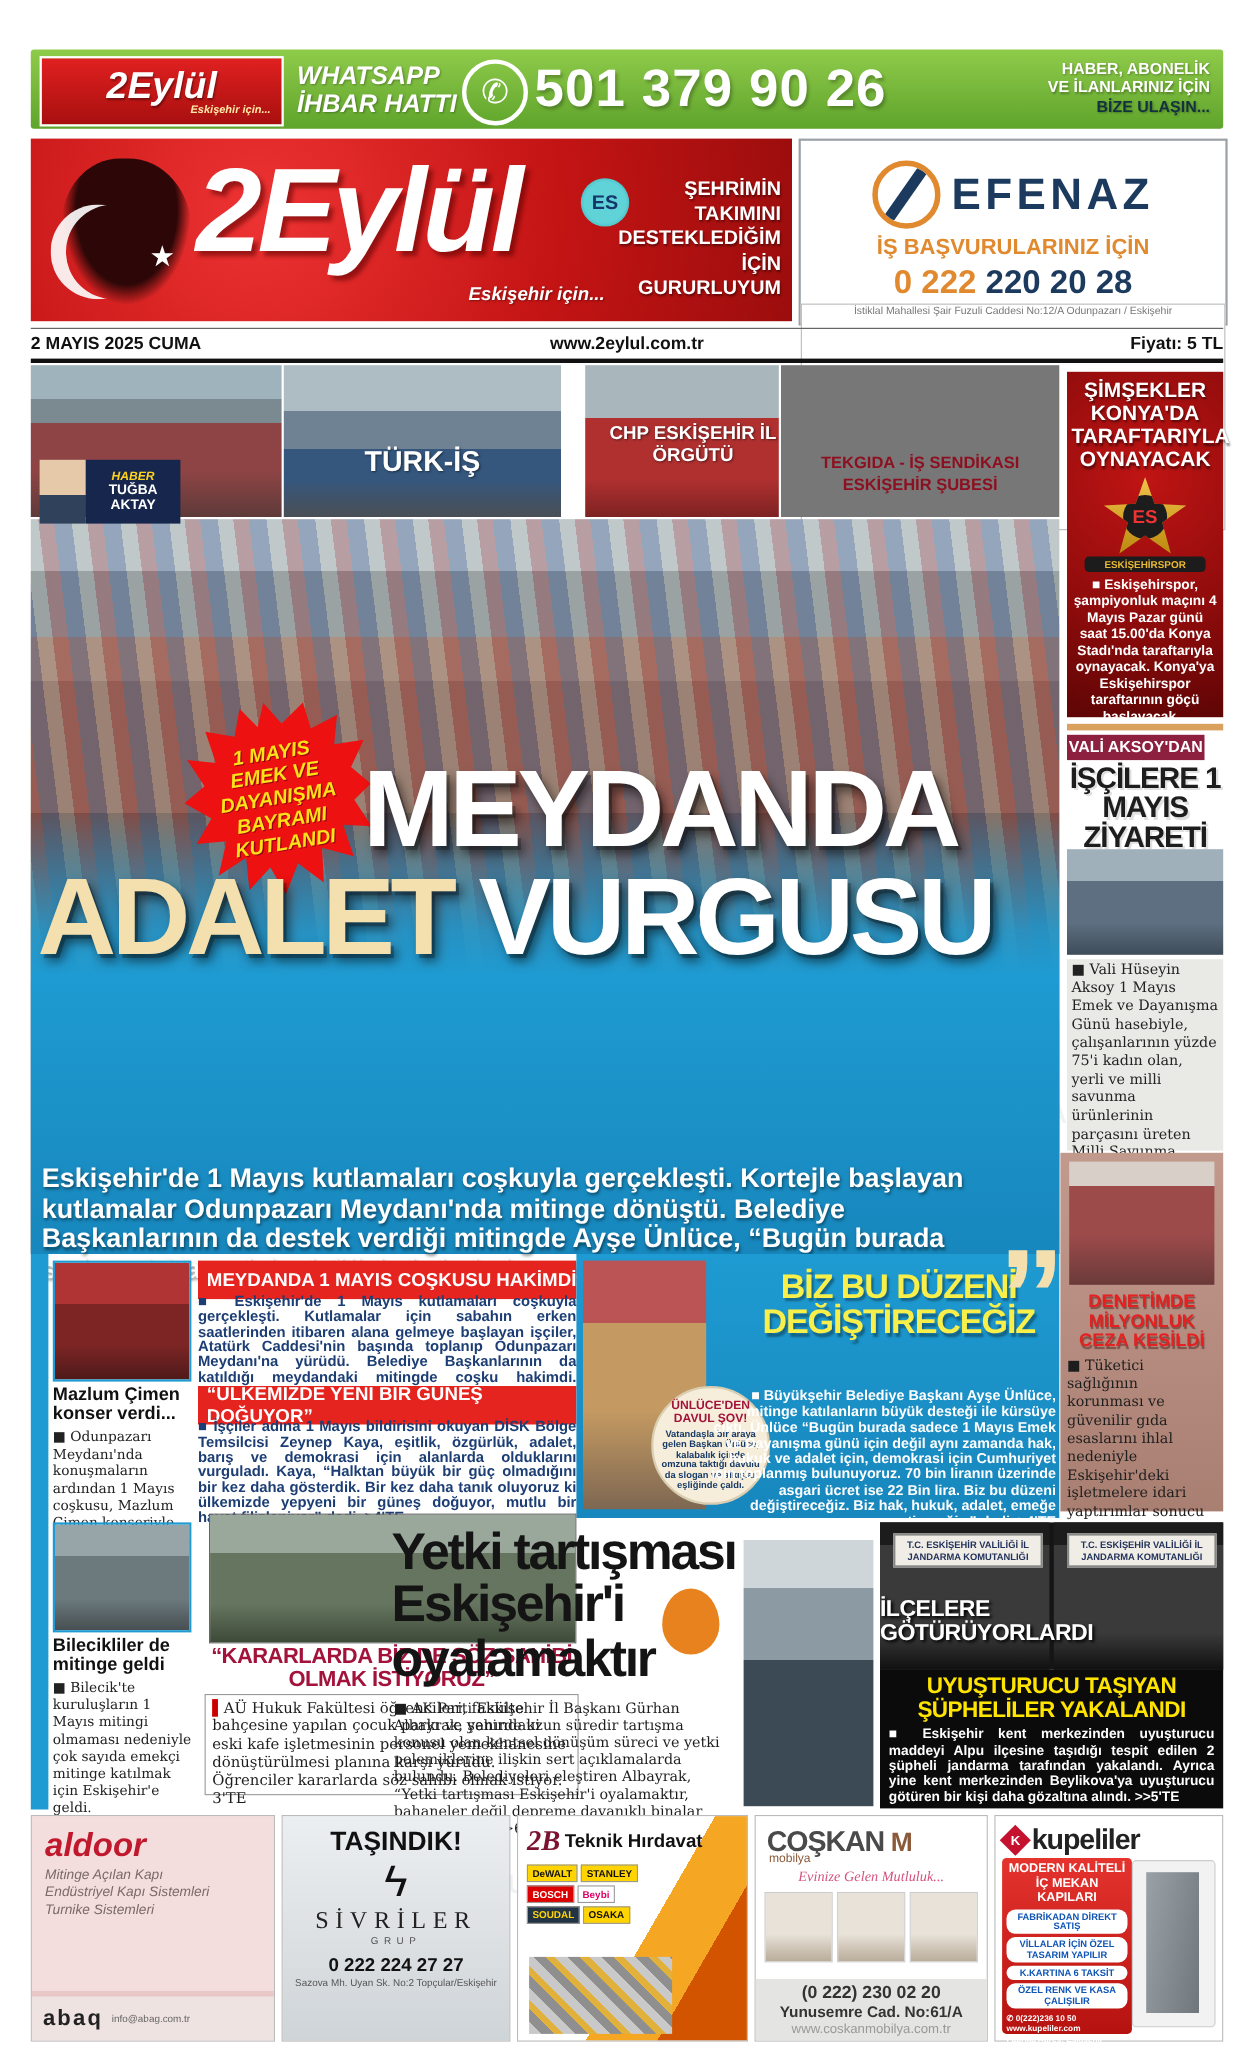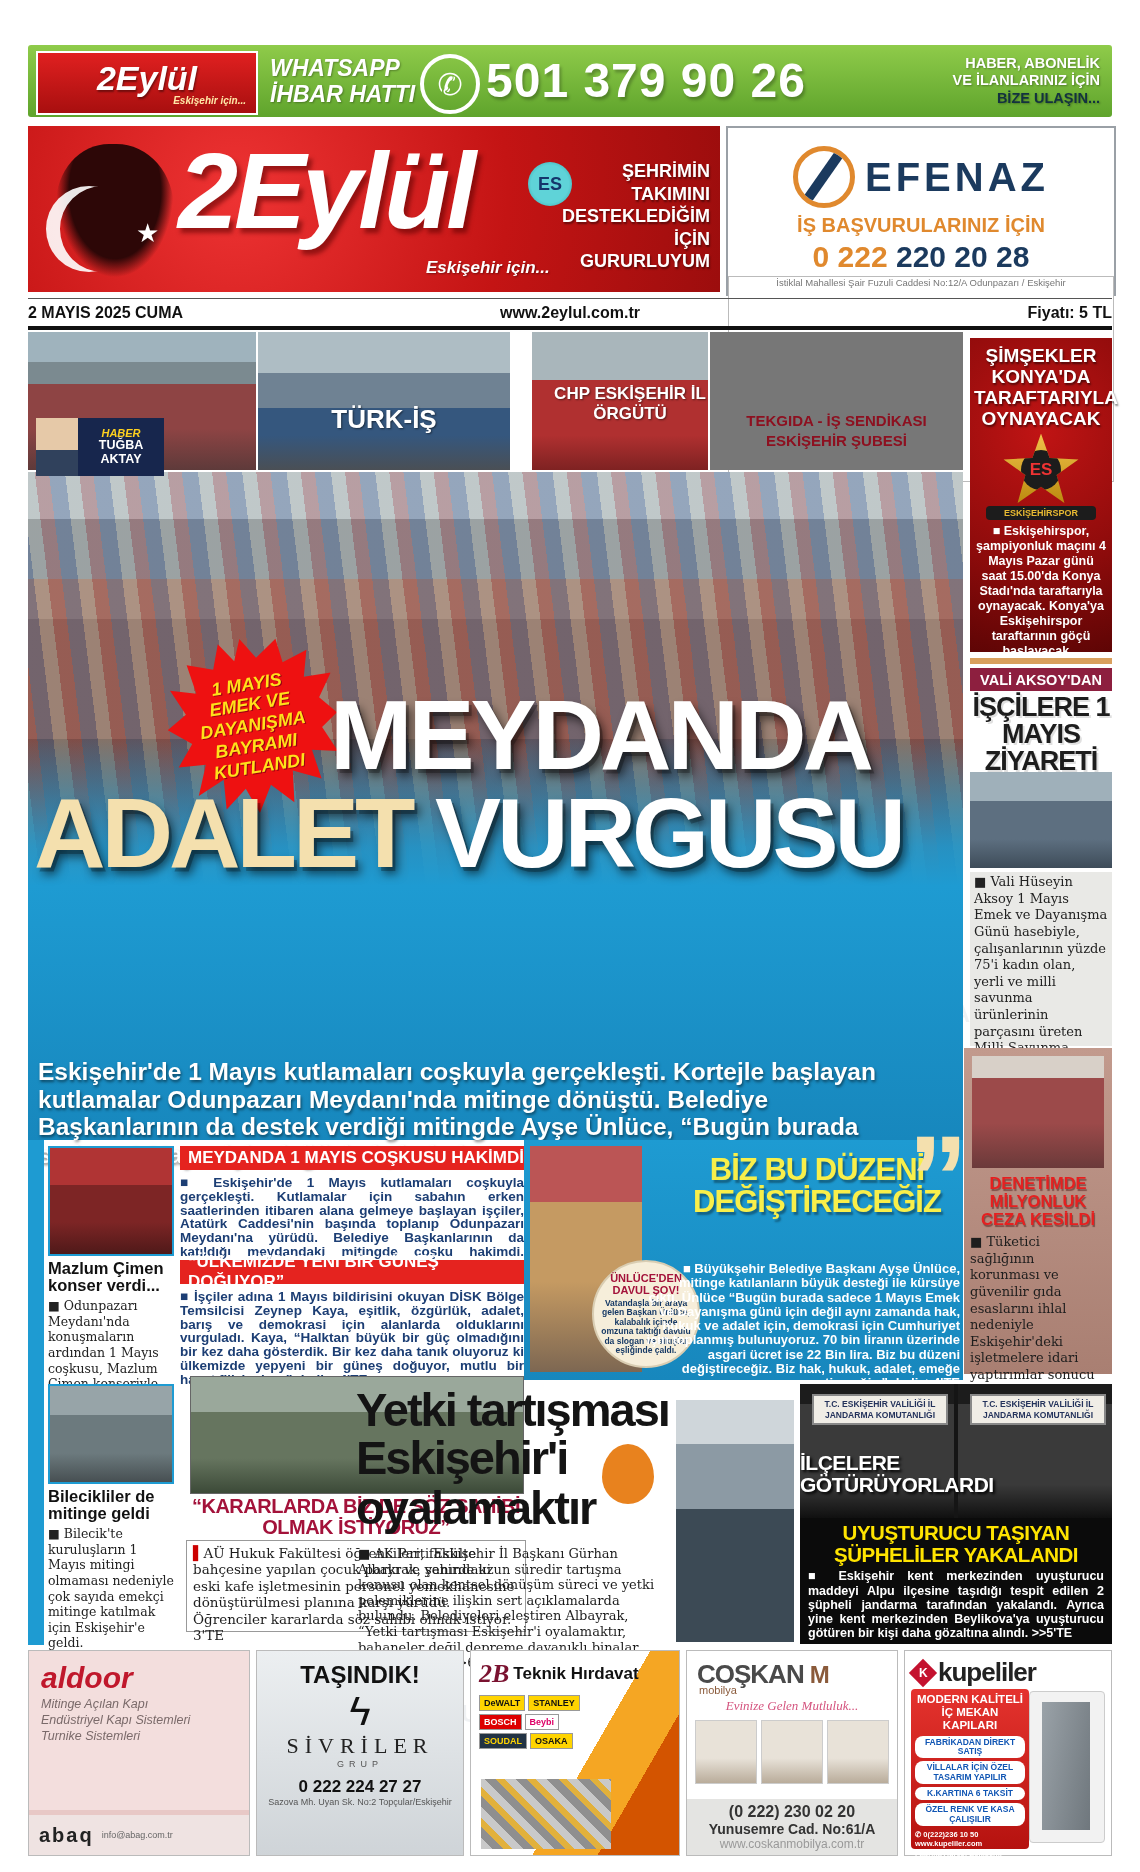--- a/index.html
+++ b/index.html
@@ -73,37 +73,37 @@
   #subhead{left:38px;top:1058px;width:838px;color:#fff;font-weight:900;font-size:24.5px;line-height:1.13;text-shadow:1px 2px 3px rgba(0,0,0,.5);}
 
   
   #spor{left:970px;top:338px;width:142px;height:314px;background:radial-gradient(circle at 50% 30%,#c01414 0,#8c0b0b 60%,#5e0505 100%);padding:0;}
   #spor .t{margin:8px 4px 4px;color:#fff;font-weight:900;font-size:19px;text-align:center;line-height:1.1;text-shadow:1px 2px 2px rgba(0,0,0,.5);}
   #spor .star{position:relative;margin:4px auto;width:78px;height:74px;background:linear-gradient(180deg,#f0c24a,#b8860b);clip-path:polygon(50% 0%,61% 33%,98% 35%,70% 56%,80% 94%,50% 72%,20% 94%,30% 56%,2% 35%,39% 33%);}
   #spor .star .c{position:absolute;left:19px;top:16px;width:40px;height:40px;border-radius:50%;background:#1c1c1c;color:#e33;font-weight:900;font-size:17px;display:flex;align-items:center;justify-content:center;}
   #spor .lbl{margin:-6px auto 2px;width:110px;background:#1c1c1c;color:#e8b932;font-weight:900;font-size:9px;text-align:center;border-radius:4px;padding:2px 0;}
   #spor .b{margin:4px 6px;color:#fff;font-weight:700;font-size:12.5px;line-height:1.2;text-align:center;}
   #sidediv{left:970px;top:658px;width:142px;height:6px;background:#d9a05e;}
-  #valik{left:970px;top:668px;width:142px;height:23px;background:#8d1f3f;color:#fff;font-weight:900;font-size:14.5px;display:flex;align-items:center;justify-content:center;}
+  #valik{left:970px;top:668px;width:125px;height:23px;background:#8d1f3f;color:#fff;font-weight:900;font-size:14.5px;display:flex;align-items:center;justify-content:center;}
   #valih{left:970px;top:694px;width:142px;color:#1d1d1d;font-weight:900;font-size:27px;line-height:1.0;text-align:center;letter-spacing:-1px;text-shadow:2px 2px 0 rgba(0,0,0,.12);}
   #valiph{left:970px;top:772px;width:142px;height:96px;background:linear-gradient(180deg,#9fb0ba 0 30%,#5d6f80 30% 70%,#3e4c59 100%);}
   #valit{left:970px;top:872px;width:142px;height:174px;background:#e9e9e6;font-family:"DejaVu Serif",serif;font-size:13px;line-height:1.28;color:#222;padding:2px 4px;box-sizing:border-box;}
   #denetim{left:964px;top:1048px;width:148px;height:326px;background:linear-gradient(180deg,#c29a8d,#a97f72);}
   #denetim .p{position:absolute;left:8px;top:8px;width:132px;height:112px;background:linear-gradient(180deg,#d8d0c8 0 20%,#9c4a4a 20% 60%,#6b3a3a 100%);}
   #denetim .h{position:absolute;left:4px;top:126px;width:140px;text-align:center;color:#e52020;font-weight:900;font-size:16.5px;line-height:1.1;text-shadow:1px 2px 1px rgba(60,0,0,.45);}
   #denetim .b{position:absolute;left:6px;top:186px;width:136px;font-family:"DejaVu Serif",serif;font-size:13px;line-height:1.28;color:#1d1d1d;}
 
   
   #bluebar-left{left:28px;top:1140px;width:16px;height:505px;background:#1e9bd2;}
   .leftitem{left:48px;width:126px;}
   .lefthead{font-weight:900;font-size:16.5px;color:#111;line-height:1.05;}
   .leftbody{font-family:"DejaVu Serif",serif;font-size:12.5px;line-height:1.25;color:#222;}
   #mazph{top:1146px;height:110px;background:linear-gradient(180deg,#b03434 0 35%,#7d2525 35% 70%,#4f1919 100%);border:2px solid #1e9bd2;box-sizing:border-box;}
   #bilph{top:1384px;height:100px;background:linear-gradient(180deg,#97a4a8 0 30%,#6c7a7e 30% 70%,#474f52 100%);border:2px solid #1e9bd2;box-sizing:border-box;}
-  .redbar{left:180px;width:344px;height:24px;background:#e5231f;color:#fff;font-weight:900;font-size:17px;display:flex;align-items:center;padding-left:8px;box-sizing:border-box;}
+  .redbar{left:180px;width:344px;height:35px;background:#e5231f;color:#fff;font-weight:900;font-size:17px;display:flex;align-items:center;padding-left:8px;box-sizing:border-box;}
   .midtxt{left:180px;width:344px;color:#1c3e74;font-weight:700;font-size:13.5px;line-height:1.02;text-align:justify;}
   #bluepanel2{left:524px;top:1140px;width:439px;height:240px;background:linear-gradient(180deg,#1e9bd2,#1787bd);}
   #unluceph{left:530px;top:1146px;width:112px;height:226px;background:linear-gradient(180deg,#b55 0 25%,#c59a62 25% 60%,#7d6752 100%);}
   #badge{left:592px;top:1260px;width:108px;height:108px;border-radius:50%;background:#f6eeda;border:2px solid #d9cdb2;display:flex;flex-direction:column;align-items:center;justify-content:center;text-align:center;padding:4px;box-sizing:border-box;}
   #badge .t{color:#a3123a;font-weight:900;font-size:11px;line-height:1.1;}
   #badge .b{color:#173a66;font-weight:700;font-size:8.5px;line-height:1.12;margin-top:2px;}
   #duzenh{left:661px;top:1154px;width:312px;text-align:center;color:#f8ef4a;font-weight:900;font-size:31px;line-height:1.02;letter-spacing:-1px;text-shadow:2px 3px 2px rgba(0,0,0,.35);}
   #dquote{left:908px;top:1118px;color:#f4e0ae;font-size:120px;font-weight:900;line-height:1;}
   #duzenb{left:646px;top:1262px;width:314px;color:#fff;font-weight:700;font-size:13px;line-height:1.1;text-align:right;}
   #stuph{left:190px;top:1376px;width:332px;height:116px;background:linear-gradient(180deg,#9aa89b 0 30%,#66755f 30% 70%,#3c4a38 100%);border:1px solid #666;}

